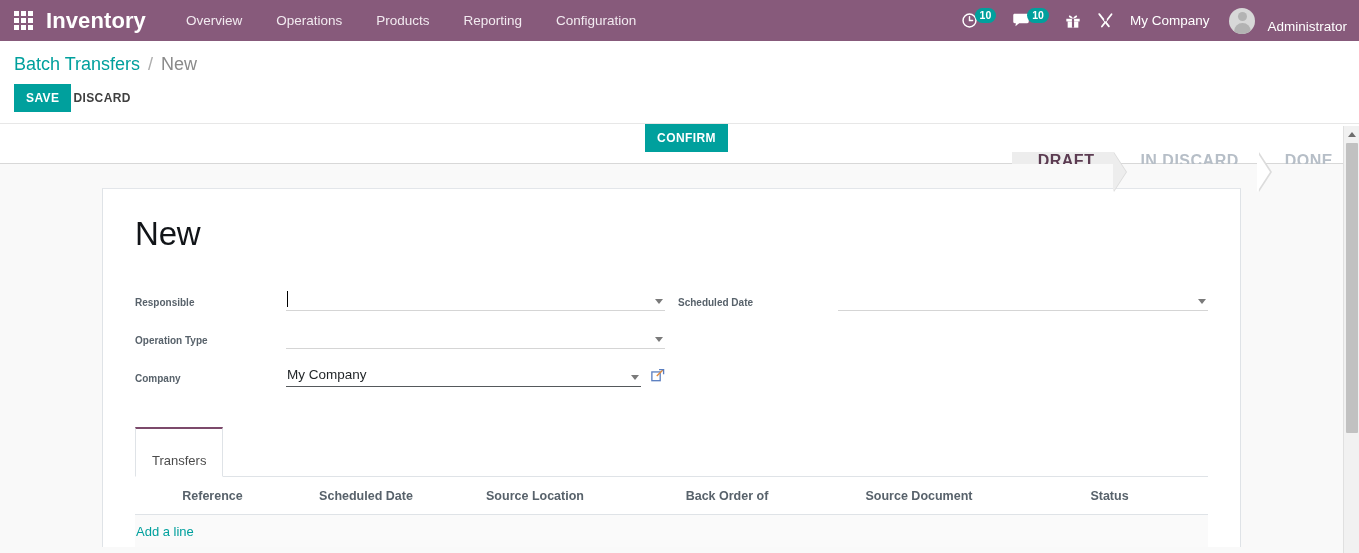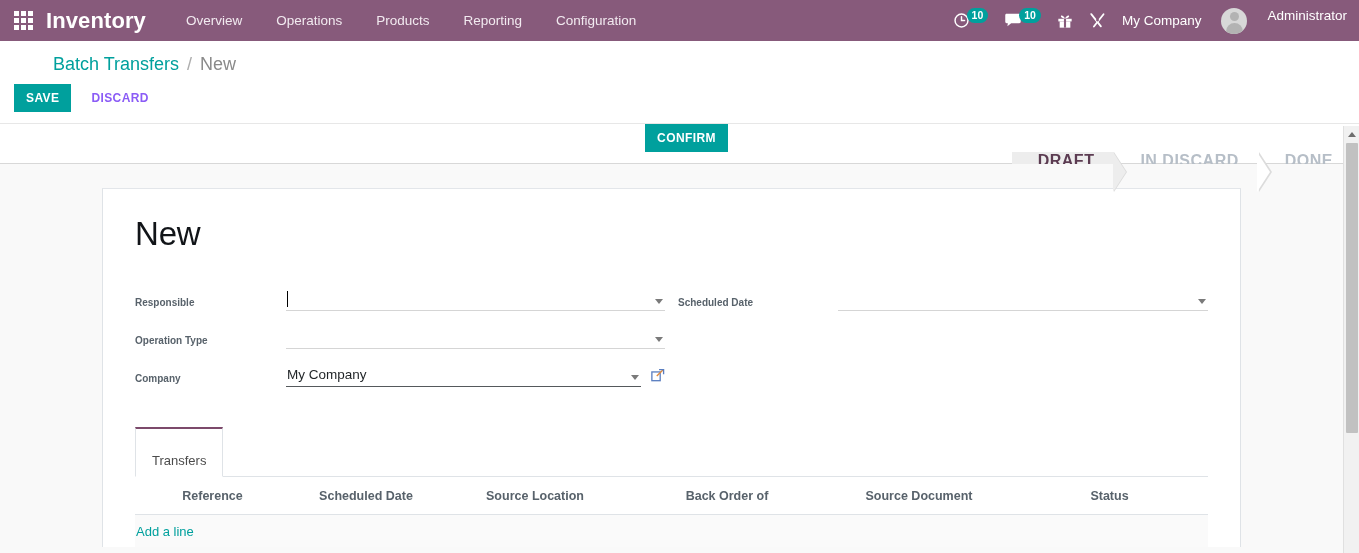--- a/index.html
+++ b/index.html
@@ -83,22 +83,22 @@
     top: -5px;
   }
   .company-name {
     color: #fff;
     font-size: 13.5px;
     cursor: pointer;
     white-space: nowrap;
   }
   .user-block {
     display: flex;
-    align-items: flex-start;
-    gap: 20px;
+    align-items: flex-end;
+    gap: 12px;
     cursor: pointer;
     margin-left: 4px;
   }
   .avatar {
     width: 26px; height: 26px;
     border-radius: 50%;
     background: #d8d8d8;
     overflow: hidden;
     position: relative;
     flex-shrink: 0;
@@ -119,47 +119,46 @@
     background: #b3b3b3;
     left: 4.5px; top: 15px;
   }
   .user-name { color: #fff; font-size: 13.5px; }
 
   
   .breadcrumb-bar {
     background: #ffffff;
     padding: 13px 0 0 14px;
   }
-  .breadcrumb { font-size: 18px; margin-left: 39px; }
+  .breadcrumb { font-size: 18px; }
   .bc-link { color: #00A09D; cursor: pointer; }
   .bc-sep { color: #adadad; margin: 0 3px; }
   .bc-current { color: #8a8a8a; }
 
   .action-bar {
     background: #ffffff;
     padding: 9px 0 11px 14px;
     display: flex;
     align-items: center;
-    gap: 18px;
   }
   .btn-save {
     background: #00A09D;
     color: #ffffff;
     border: none;
     font-size: 12px;
     font-weight: bold;
     letter-spacing: 0.4px;
     padding: 7px 12px;
     cursor: pointer;
     font-family: "Liberation Sans", sans-serif;
   }
   .btn-discard {
     background: none;
     border: none;
-    color: #8b5cf6;
+    color: #404040;
     font-size: 12px;
     font-weight: bold;
     letter-spacing: 0.4px;
     cursor: pointer;
     padding: 7px 2px;
     font-family: "Liberation Sans", sans-serif;
   }
 
   
   .control-bar {

